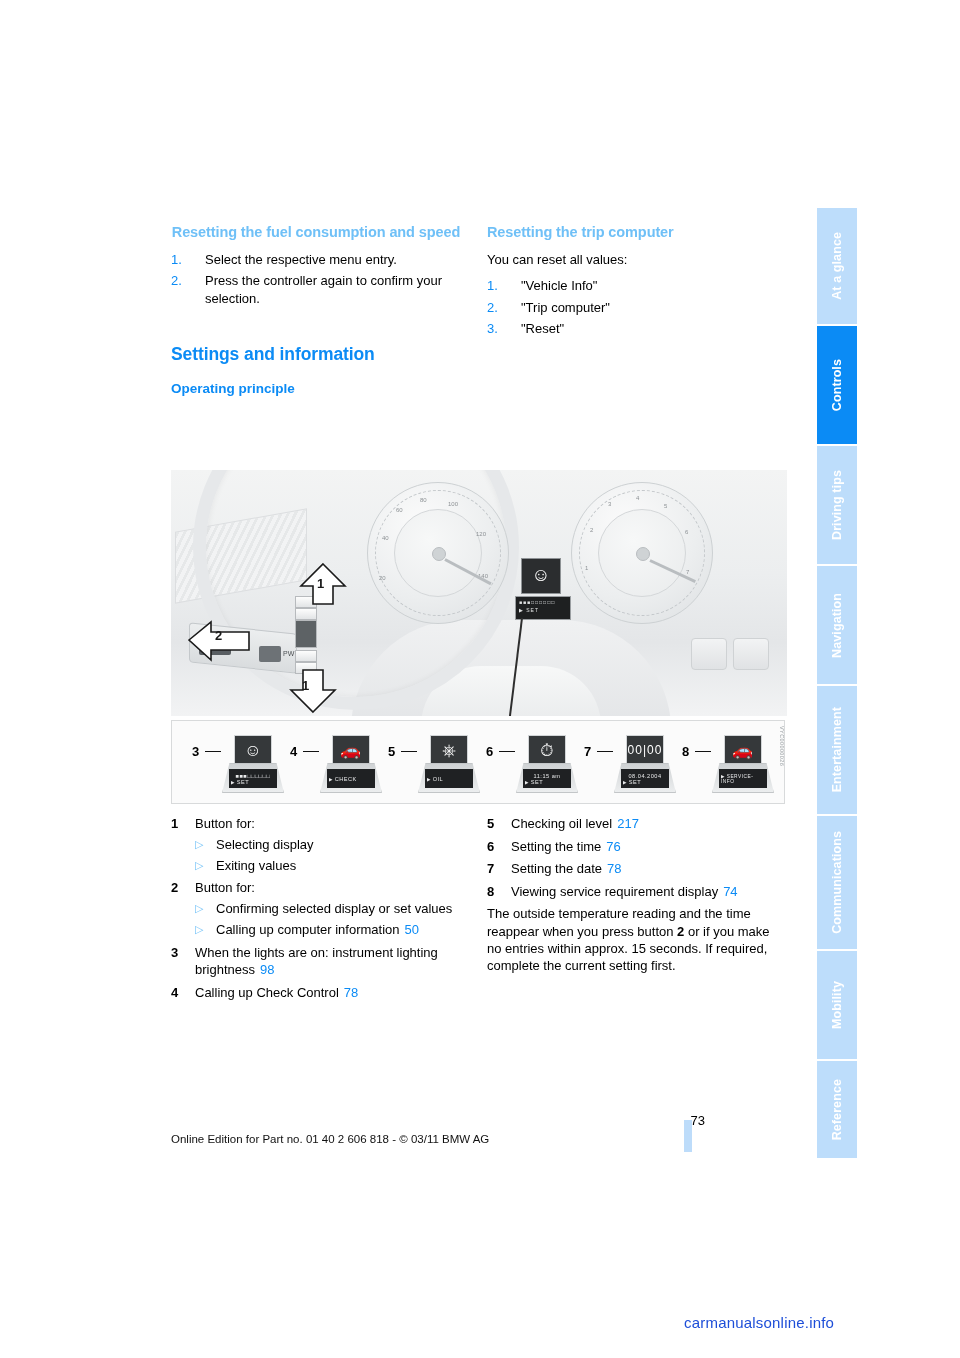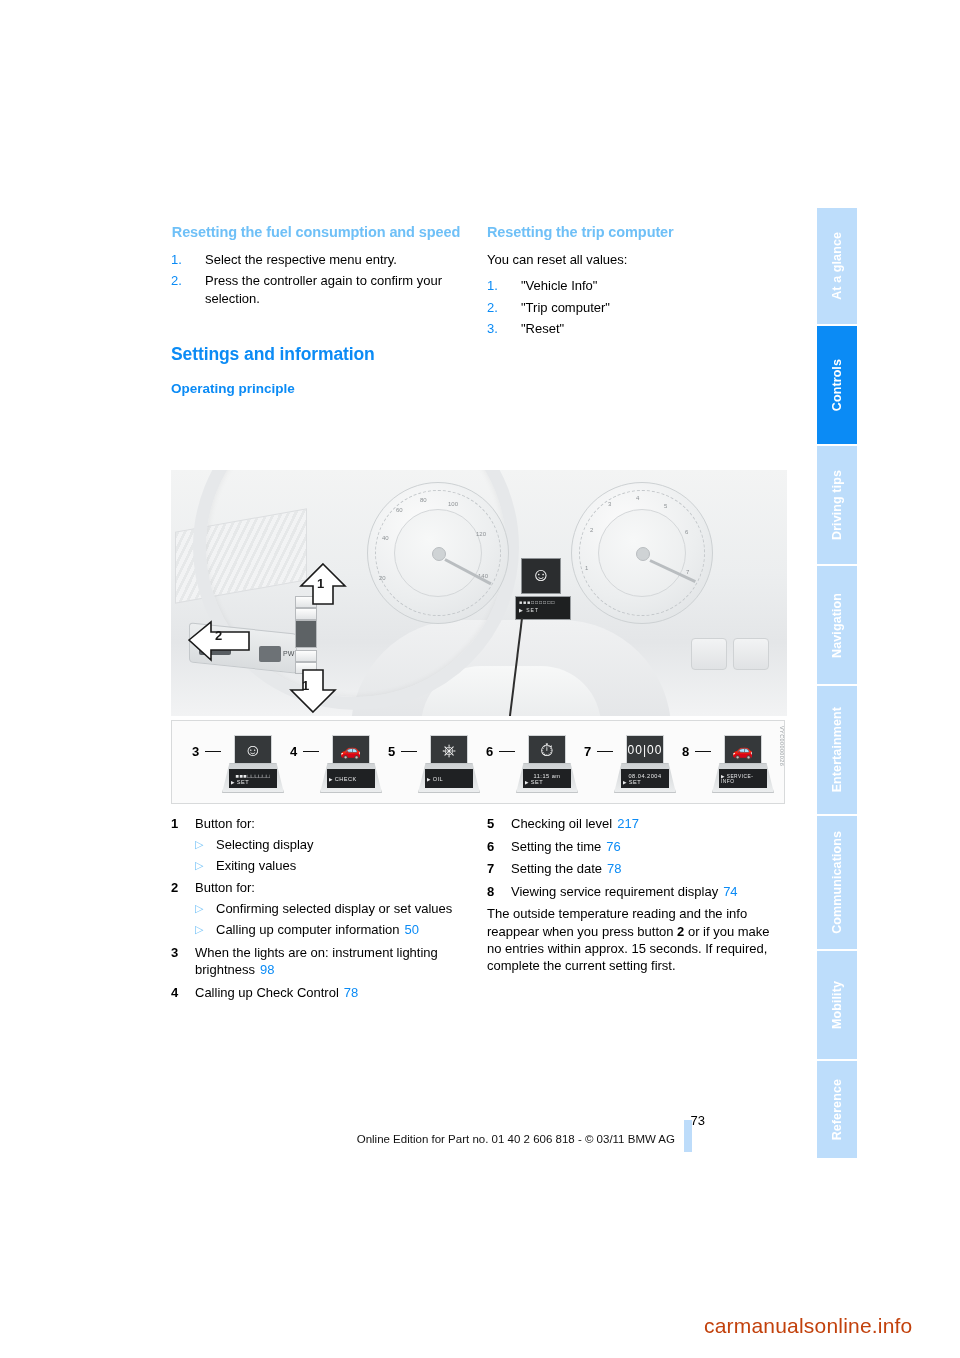--- a/index.html
+++ b/index.html
@@ -330,38 +330,38 @@
     top: 1113px;
     width: 30px;
     text-align: right;
     font-size: 13px;
   }
   #footer-line {
     position: absolute;
     left: 171px;
     top: 1133px;
     width: 504px;
-    text-align: right;
+    text-align: left;
     font-size: 11.5px;
     color: #111;
   }
   #footer-bar {
     position: absolute;
     left: 684px;
     top: 1120px;
     width: 8px;
     height: 32px;
     background: #bddcfa;
   }
   #watermark {
     position: absolute;
-    left: 704px;
+    left: 684px;
     top: 1314px;
-    font-size: 21px;
-    color: #c2410c;
+    font-size: 15px;
+    color: #1d4ed8;
     letter-spacing: .2px;
   }
 </style>
 </head>
 <body>
 
 <div id="tab-strip">
     <div class="tab" style="height: 118px;">
       <span>At a glance</span>
     </div>
@@ -649,21 +649,21 @@
       <li>
         <span class="knum">7</span>
         <span>Setting the date</span><span class="pref" style="margin-left:5px;">78</span>
       </li>
       <li>
         <span class="knum">8</span>
         <span>Viewing service requirement display</span><span class="pref" style="margin-left:5px;">74</span>
       </li>
     </ul>
 
-    <p class="body"><span>The outside temperature reading and the info reappear when you press button </span><b>2</b><span> or if you make no entries within approx. 15 seconds. If required, complete the current setting first.</span></p>
+    <p class="body"><span>The outside temperature reading and the time reappear when you press button </span><b>2</b><span> or if you make no entries within approx. 15 seconds. If required, complete the current setting first.</span></p>
   </div>
 
   <div id="pagenum">73</div>
   <div id="footer-line">Online Edition for Part no. 01 40 2 606 818 - © 03/11 BMW AG</div>
   <div id="footer-bar"></div>
 </div>
 
 <div id="watermark">carmanualsonline.info</div>
 
 </body></html>

